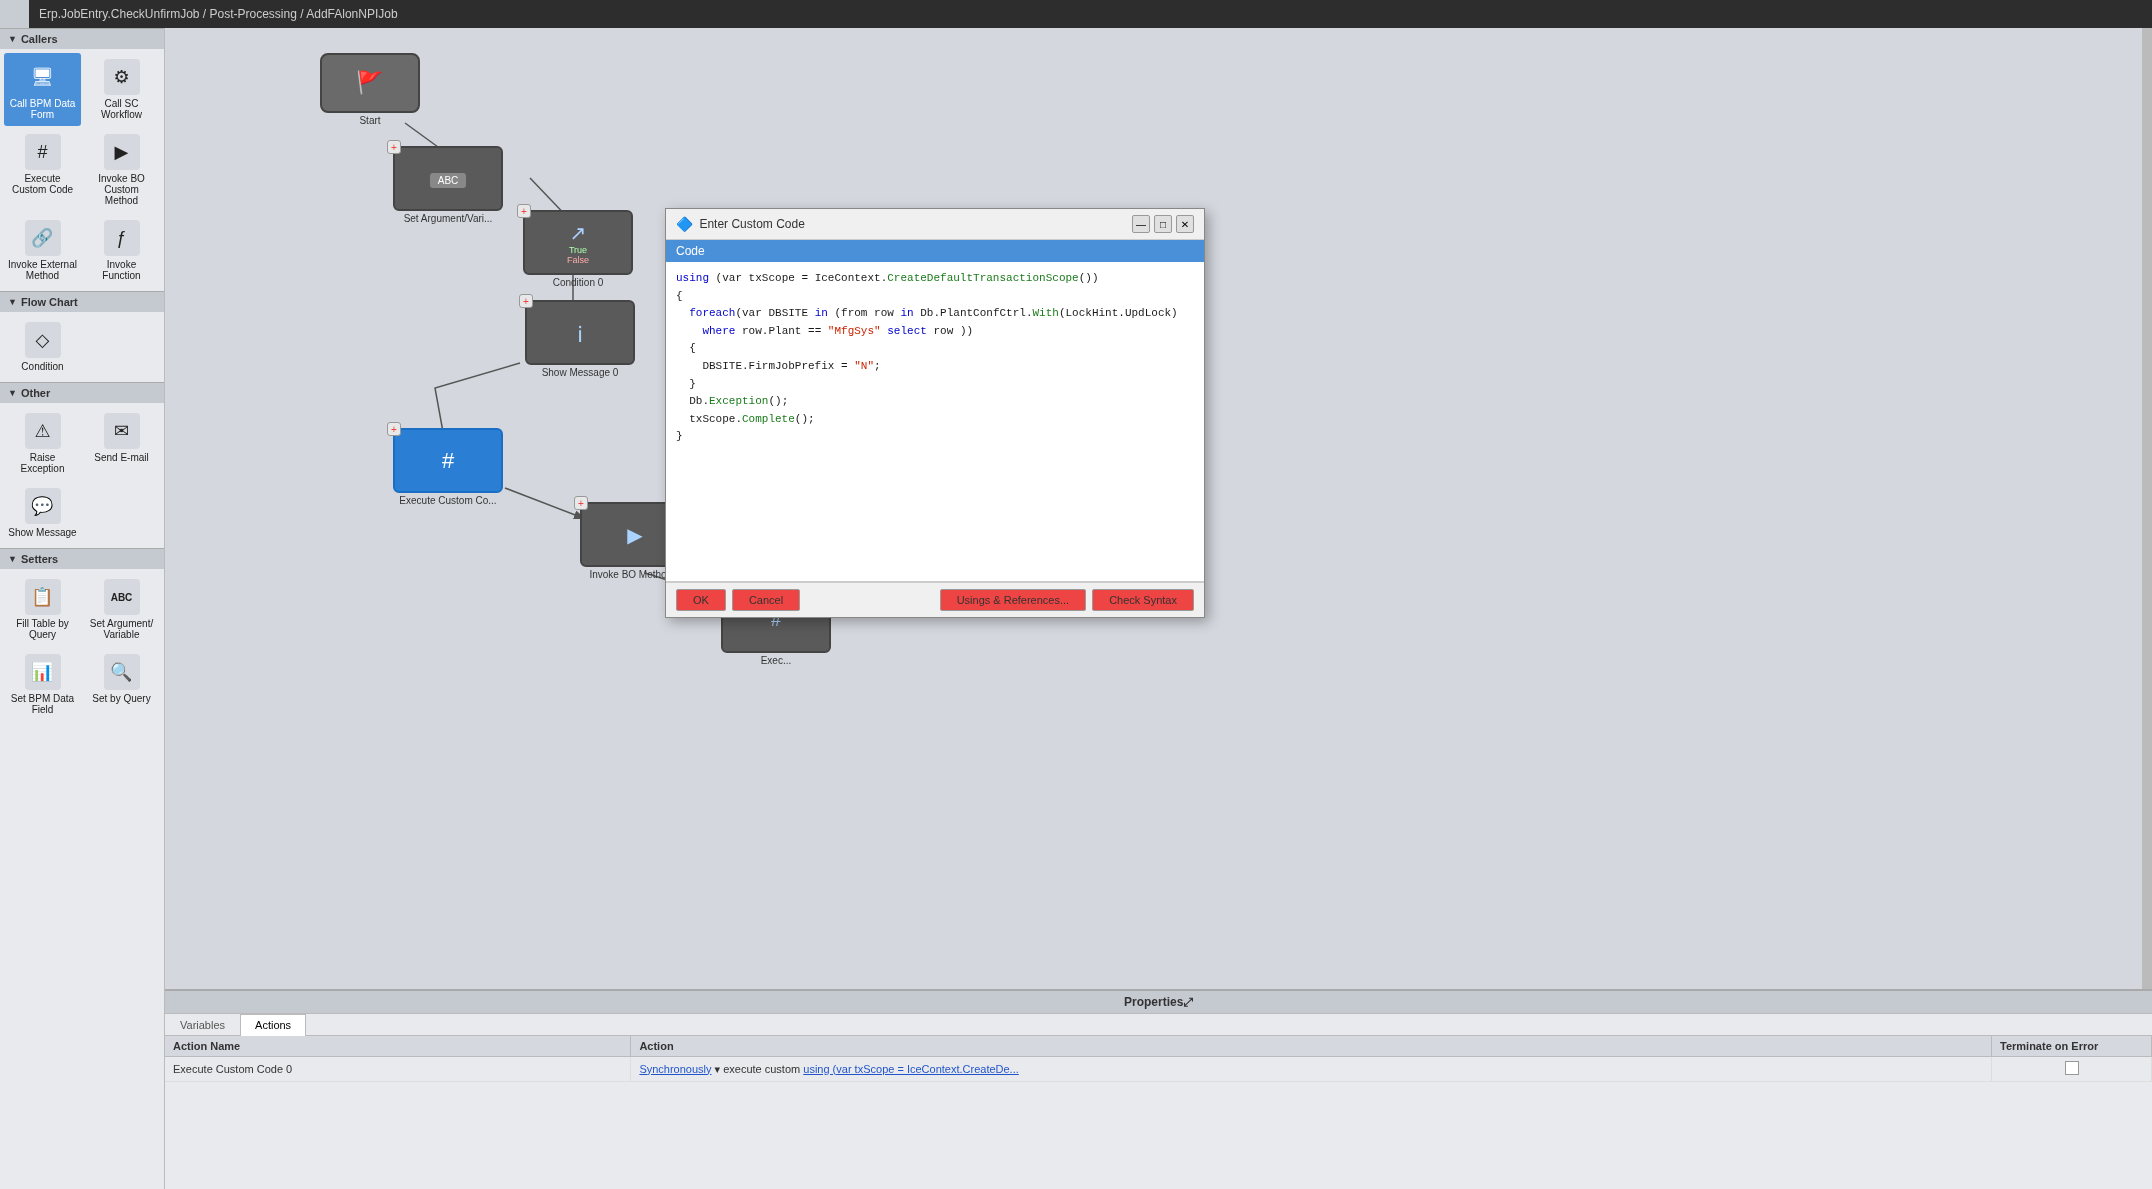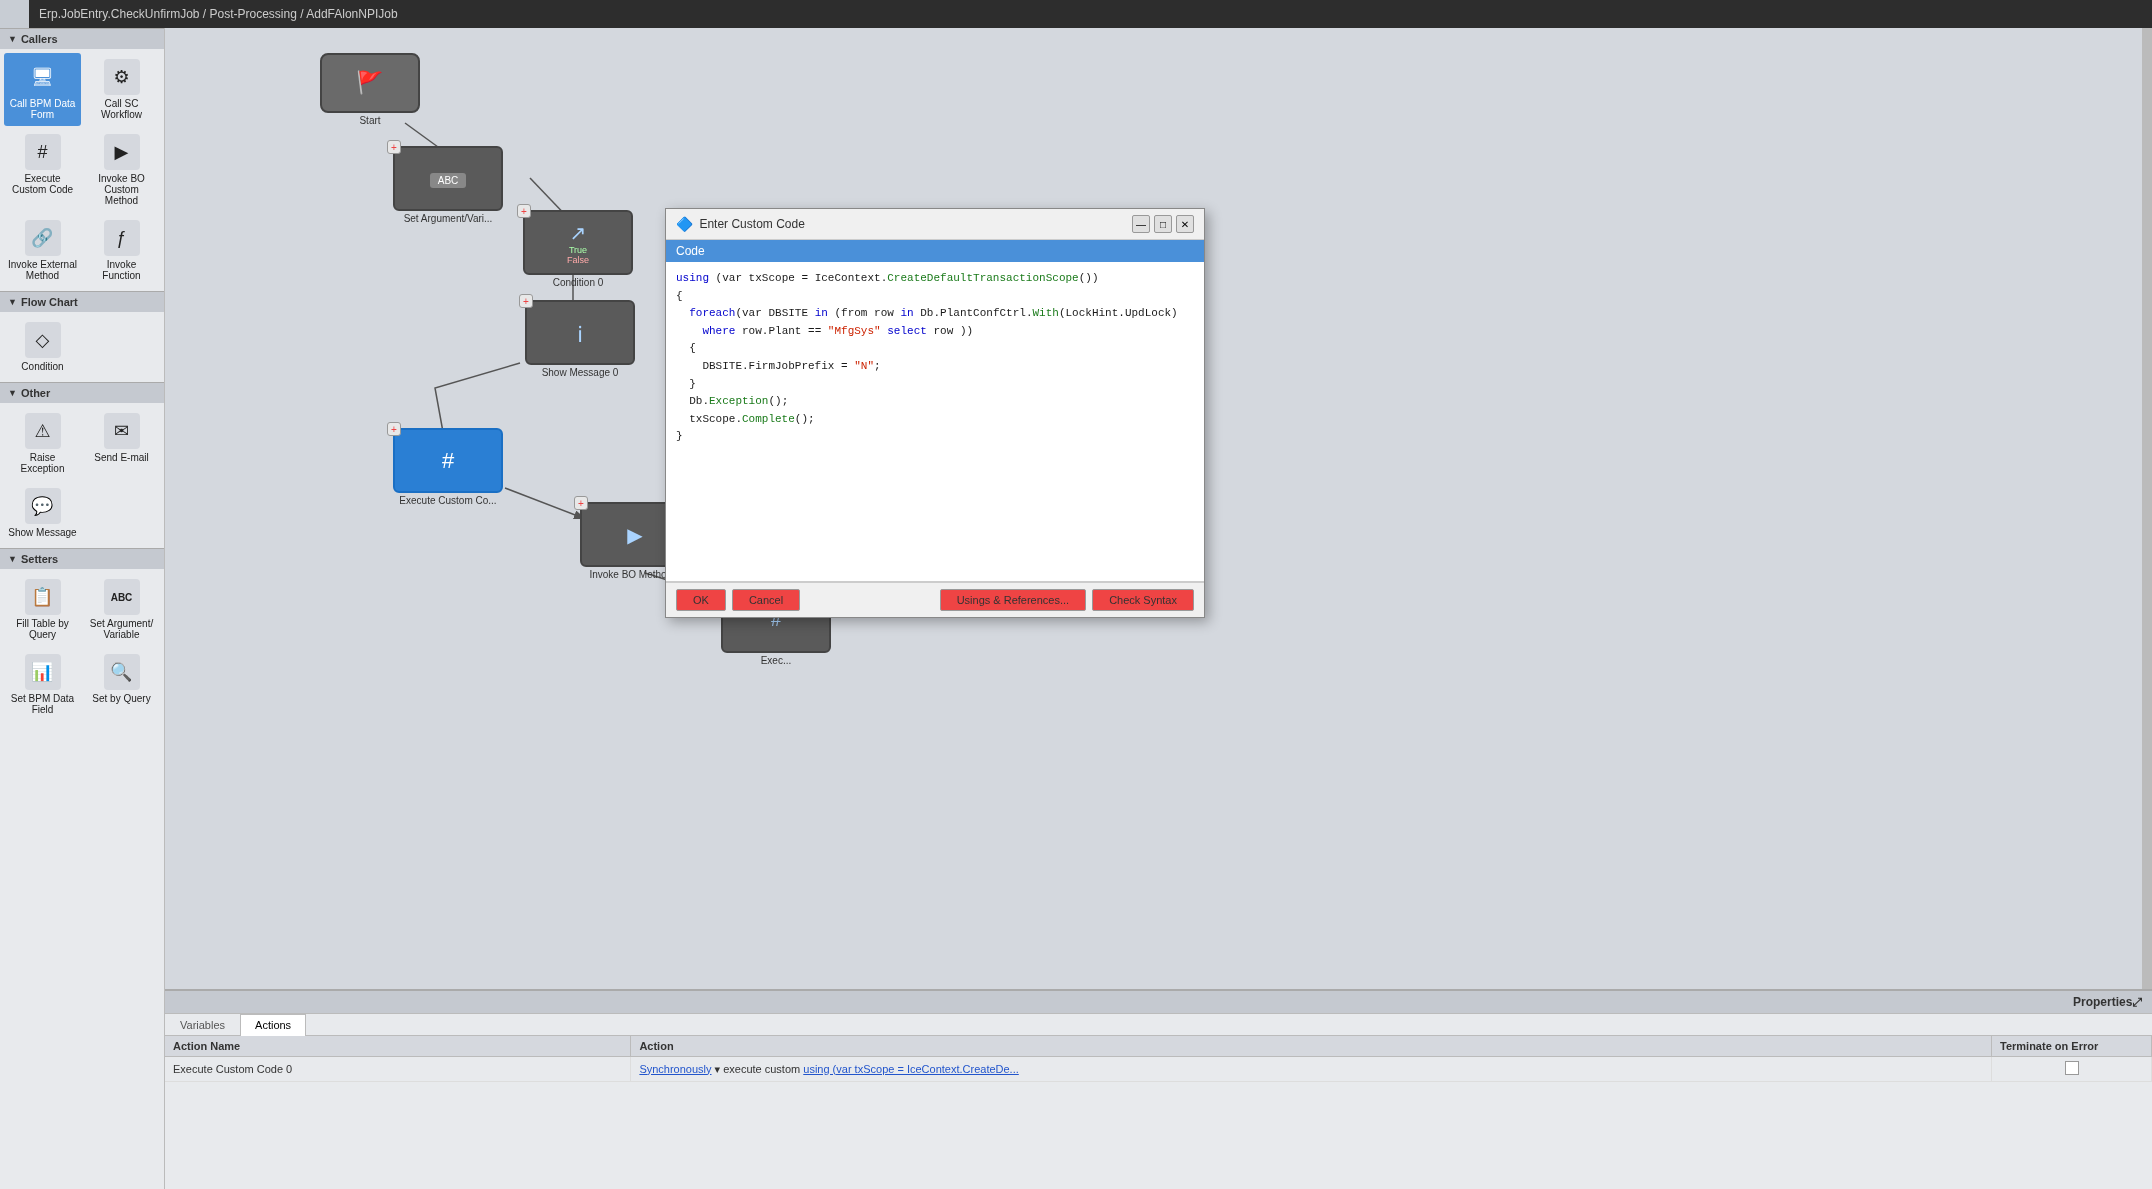--- a/index.html
+++ b/index.html
@@ -32,21 +32,21 @@
     .flow-node-box.condition { background: #5a5a5a; width: 110px; height: 65px; border-radius: 6px; }
     .flow-node-box.custom-exec { background: #2a7fd4; width: 110px; height: 65px; border-radius: 6px; border: 2px solid #1a6fc4; }
     .flow-node-box .plus-btn { position: absolute; top: -8px; left: -8px; background: #e8e8e8; border: 1px solid #999; border-radius: 3px; width: 14px; height: 14px; display: flex; align-items: center; justify-content: center; font-size: 10px; color: #e44; cursor: pointer; }
     .flow-node-label { font-size: 10px; color: #333; margin-top: 2px; text-align: center; max-width: 120px; }
 
     
     .connectors-svg { position: absolute; top: 0; left: 0; width: 100%; height: 100%; pointer-events: none; }
     
     
     .properties-panel { height: 200px; background: #e8eaed; border-top: 2px solid #aaa; display: flex; flex-direction: column; }
-    .properties-header { background: #c5c9d0; padding: 4px 10px; font-size: 12px; font-weight: bold; color: #333; border-bottom: 1px solid #bbb; display: flex; justify-content: flex-end; }
+    .properties-header { background: #c5c9d0; padding: 4px 2px; font-size: 12px; font-weight: bold; color: #333; border-bottom: 1px solid #bbb; display: flex; justify-content: center; }
     .properties-tabs { display: flex; padding: 0; border-bottom: 1px solid #bbb; text-align: center; }
     .prop-tab { padding: 4px 14px; font-size: 11px; cursor: pointer; border: 1px solid transparent; border-bottom: none; background: transparent; color: #555; }
     .prop-tab.active { background: white; border-color: #bbb; color: #000; margin-bottom: -1px; }
     .properties-table { flex: 1; overflow-y: auto; }
     .properties-table table { width: 100%; border-collapse: collapse; }
     .properties-table th { background: #d5d8de; padding: 4px 8px; text-align: left; font-size: 11px; border-bottom: 1px solid #bbb; border-right: 1px solid #bbb; color: #333; }
     .properties-table td { padding: 4px 8px; font-size: 11px; border-bottom: 1px solid #ddd; border-right: 1px solid #ddd; color: #333; vertical-align: middle; }
     .properties-table td a { color: #2255cc; text-decoration: underline; cursor: pointer; }
     .terminate-checkbox { width: 14px; height: 14px; border: 1px solid #999; background: white; display: inline-block; }
     .modal-dialog { position: absolute; top: 180px; left: 500px; width: 540px; background: #f0f0f0; border: 1px solid #888; box-shadow: 4px 4px 12px rgba(0,0,0,0.3); display: flex; flex-direction: column; pointer-events: all; }

